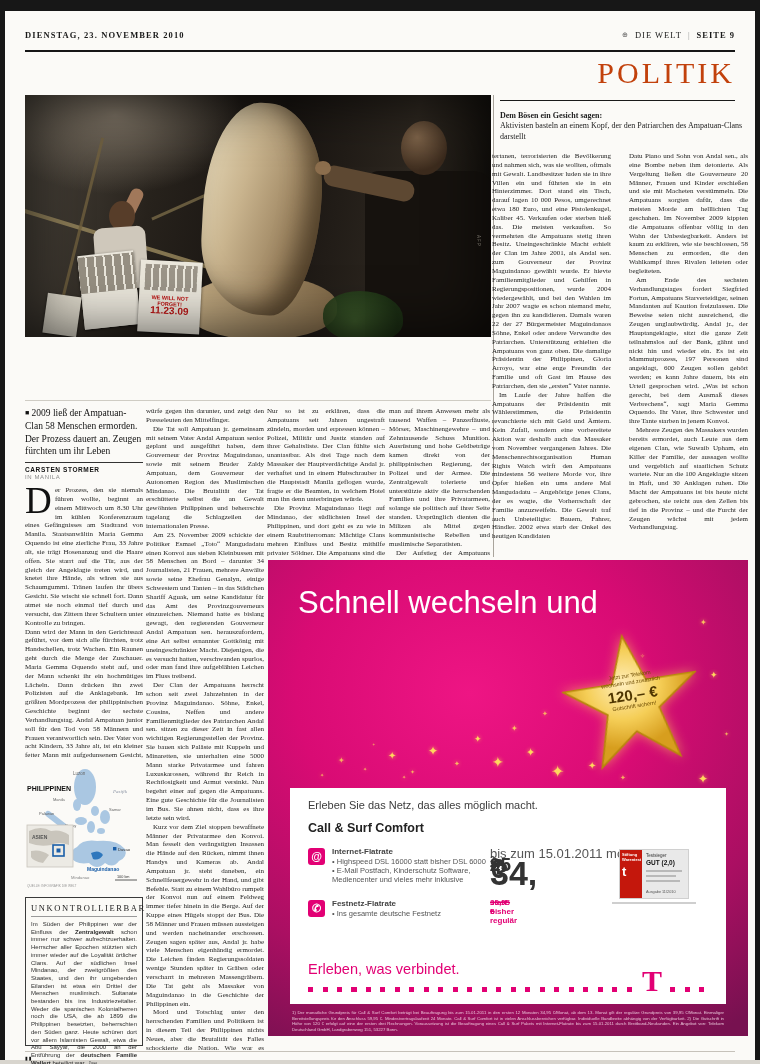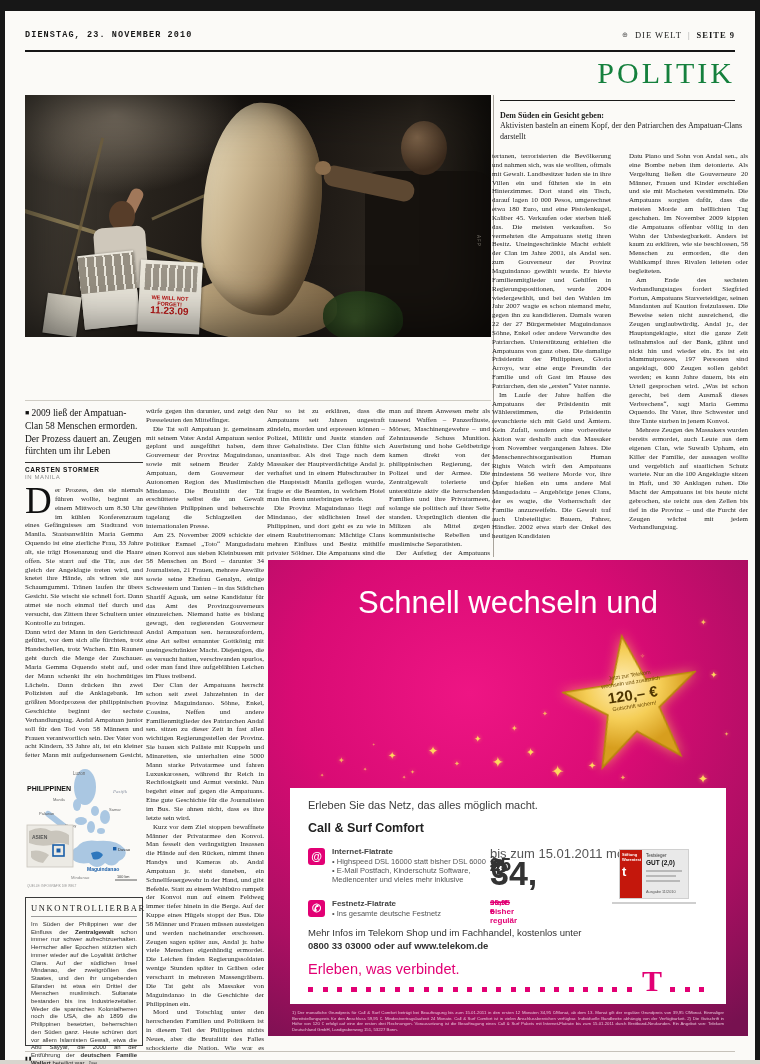--- a/index.html
+++ b/index.html
@@ -1,26 +1,26 @@
 <!DOCTYPE html>
 <html><head>
 <meta charset="utf-8">
 <style>
   html,body{margin:0;padding:0;background:#555;}
   .scan{position:relative;width:760px;height:1064px;background:#fbfaf7;overflow:hidden;
         font-family:"Liberation Serif",serif;color:#1b1b1b;}
   .edge{position:absolute;background:#171717;}
   .abs{position:absolute;}
   
-  .date{left:25px;top:30px;font-size:8.5px;font-weight:700;letter-spacing:1.1px;color:#191919;font-family:Liberation Mono, monospace;}
+  .date{left:25px;top:30px;font-size:8.5px;font-weight:700;letter-spacing:1.1px;color:#191919;}
   .brandrow{right:25px;top:30px;font-size:8.5px;letter-spacing:1px;color:#191919;display:flex;gap:6px;align-items:center;}
   .brandrow .seite{font-weight:900;}
   .globe{font-size:7px;color:#555;}
   .toprule{left:25px;right:25px;top:50px;height:1.5px;background:#161616;}
-  .politik{right:25px;top:56px;font-size:30px;letter-spacing:3px;color:#15803d;}
+  .politik{right:25px;top:56px;font-size:30px;letter-spacing:3px;color:#c2410c;}
   
   .photo{left:25px;top:95px;width:466px;height:242px;overflow:hidden;
      background:linear-gradient(100deg,#4c463d 0%,#27221c 28%,#171310 52%,#2c261f 78%,#0d0b08 100%);}
   .photo *{position:absolute;}
   .ph-light{left:-40px;top:-60px;width:260px;height:160px;border-radius:50%;
      background:radial-gradient(ellipse at center,#7b7163 0%,rgba(60,54,46,0) 70%);}
   .bust{left:178px;top:8px;width:118px;height:212px;border-radius:48% 52% 42% 58%/55% 45% 62% 38%;
      background:linear-gradient(105deg,#e3d6b6 5%,#c9b48e 35%,#9e8662 68%,#6f5a3d 100%);
      transform:rotate(3deg);box-shadow:inset -14px -10px 24px rgba(40,28,12,.55);}
   .bust-shoulder{left:162px;top:182px;width:150px;height:62px;border-radius:45%;
@@ -177,21 +177,21 @@
       <div class="p2-t2">11.23.09</div>
     </div>
     <div class="poster p3"></div>
     <div class="plant"></div>
     <div class="ph-credit">AFP</div>
     <div class="vignette"></div>
   </div>
 
   <div class="abs caprule"></div>
   <div class="abs caption">
-    <span class="b">Dem Süden ein Gesicht geben:</span>
+    <span class="b">Dem Bösen ein Gesicht sagen:</span>
     <span>Aktivisten basteln an einem Kopf, der den Patriarchen des Ampatuan-Clans darstellt</span>
   </div>
   <div class="abs vrule"></div>
 
   <div class="abs newscol col5">
       <p>tertanen, terrorisierten die Bevölkerung und nahmen sich, was sie wollten, oftmals mit Gewalt. Landbesitzer luden sie in ihre Villen ein und führten sie in ein Hinterzimmer. Dort stand ein Tisch, darauf lagen 10 000 Pesos, umgerechnet etwa 180 Euro, und eine Pistolenkugel, Kaliber 45. Verkaufen oder sterben hieß das. Die meisten verkauften. So vermehrten die Ampatuans stetig ihren Besitz. Uneingeschränkte Macht erhielt der Clan im Jahre 2001, als Andal sen. zum Gouverneur der Provinz Maguindanao gewählt wurde. Er hievte Familienmitglieder und Gehilfen in Regierungspositionen, wurde 2004 wiedergewählt, und bei den Wahlen im Jahr 2007 wagte es schon niemand mehr, gegen ihn zu kandidieren. Damals waren 22 der 27 Bürgermeister Maguindanaos Söhne, Enkel oder andere Verwandte des Patriarchen. Unterstützung erhielten die Ampatuans von ganz oben. Die damalige Präsidentin der Philippinen, Gloria Arroyo, war eine enge Freundin der Familie und oft Gast im Hause des Patriarchen, den sie „ersten“ Vater nannte.</p>
       <p>Im Laufe der Jahre halfen die Ampatuans der Präsidentin mit Wählerstimmen, die Präsidentin revanchierte sich mit Geld und Ämtern. Kein Zufall, sondern eine vorbereitete Aktion war deshalb auch das Massaker vom November vergangenen Jahres. Die Menschenrechtsorganisation Human Rights Watch wirft den Ampatuans mindestens 56 weitere Morde vor, ihre Opfer hießen ein ums andere Mal Mangudadatu – Angehörige jenes Clans, der es wagte, die Vorherrschaft der Familie anzuzweifeln. Die Gewalt traf auch Unbeteiligte: Bauern, Fahrer, Händler. 2002 etwa starb der Onkel des heutigen Kandidaten</p>
     </div>
   <div class="abs newscol col6">
       <p>Datu Piano und Sohn von Andal sen., als eine Bombe neben ihm detonierte. Als Vergeltung ließen die Gouverneure 20 Männer, Frauen und Kinder erschießen und sie mit Macheten verstümmeln. Die Ampatuans sorgten dafür, dass die meisten Morde am helllichten Tag geschahen. Im November 2009 kippten die Ampatuans offenbar völlig in den Wahn der Unbesiegbarkeit. Anders ist kaum zu erklären, wie sie beschlossen, 58 Menschen zu ermorden, die den Wahlkampf ihres Rivalen leiteten oder begleiteten.</p>
@@ -270,21 +270,21 @@
 
   <div class="abs infobox">
     <h3>UNKONTROLLIERBAR</h3>
     <div class="infotext">
       <span>Im Süden der Philippinen war der Einfluss der </span><b>Zentralgewalt</b><span> schon immer nur schwer aufrechtzuerhalten. Herrscher aller Epochen stützten sich immer wieder auf die Loyalität örtlicher Clans. Auf der südlichen Insel Mindanao, der zweitgrößten des Staates, und den ihr umgebenden Eilanden ist etwa ein Drittel der Menschen muslimisch. Sultanate bestanden bis ins Industriezeitalter. Weder die spanischen Kolonialherren noch die USA, die ab 1899 die Philippinen besetzten, beherrschten den Süden ganz. Heute schüren dort vor allem Islamisten Gewalt, etwa die Abu Sayyaf, die 2000 an der Entführung der </span><b>deutschen Familie Wallert</b><span> beteiligt war. </span><i>Jae.</i>
     </div>
   </div>
 
   <div class="abs ad">
     <div class="ad-h">
-      <span style="position:static;display:block;text-align:center;">Schnell wechseln und</span>
+      <span style="position:static;display:block;">Schnell wechseln und</span>
     </div>
 
     <span class="sp" style="left:52px;top:212px;font-size:5px;opacity:.7;">✦</span>
     <span class="sp" style="left:70px;top:196px;font-size:8px;opacity:.8;">✦</span>
     <span class="sp" style="left:95px;top:206px;font-size:5px;opacity:.7;">✦</span>
     <span class="sp" style="left:104px;top:182px;font-size:4px;opacity:.6;">✦</span>
     <span class="sp" style="left:120px;top:190px;font-size:10px;">✦</span>
     <span class="sp" style="left:134px;top:214px;font-size:5px;opacity:.7;">✦</span>
     <span class="sp" style="left:142px;top:208px;font-size:6px;opacity:.8;">✦</span>
     <span class="sp" style="left:160px;top:184px;font-size:12px;">✦</span>
@@ -356,24 +356,20 @@
         </div>
         <div class="seal-res">Testsieger</div>
         <div class="seal-grade">GUT (2,0)</div>
         <div class="seal-l" style="top:20px;"></div>
         <div class="seal-l" style="top:25px;width:30px;"></div>
         <div class="seal-l" style="top:30px;width:34px;"></div>
         <div class="seal-issue">Ausgabe 11/2010</div>
       </div>
       <div class="seal-foot"></div>
 
-      <div class="pl-info">
-        <span style="position:static;display:block;">Mehr Infos im Telekom Shop und im Fachhandel, kostenlos unter</span>
-        <b style="position:static;display:block;">0800 33 03000 oder auf www.telekom.de</b>
-      </div>
       <div class="claim">Erleben, was verbindet.</div>
       <div class="tdots"></div>
       <div class="tletter">T</div>
     </div>
 
     <div class="legal">1) Der monatliche Grundpreis für Call &amp; Surf Comfort beträgt bei Beauftragung bis zum 15.01.2011 in den ersten 12 Monaten 34,95 €/Monat, ab dem 13. Monat gilt der reguläre Grundpreis von 39,95 €/Monat. Einmaliger Bereitstellungspreis für den Anschluss 59,95 €. Mindestvertragslaufzeit 24 Monate. Call &amp; Surf Comfort ist in vielen Anschlussbereichen verfügbar. Individuelle Bandbreite abhängig von der Verfügbarkeit. 2) Die Gutschrift in Höhe von 120 € erfolgt auf eine der ersten drei Rechnungen. Voraussetzung ist die Beauftragung eines Call &amp; Surf Pakets mit Internet-Flatrate bis zum 15.01.2011 durch Breitband-Neukunden. Ein Angebot von: Telekom Deutschland GmbH, Landgrabenweg 151, 53227 Bonn.</div>
   </div>
 
   <div class="abs footrule"></div>
   <div class="abs footmark">▮▮</div>

